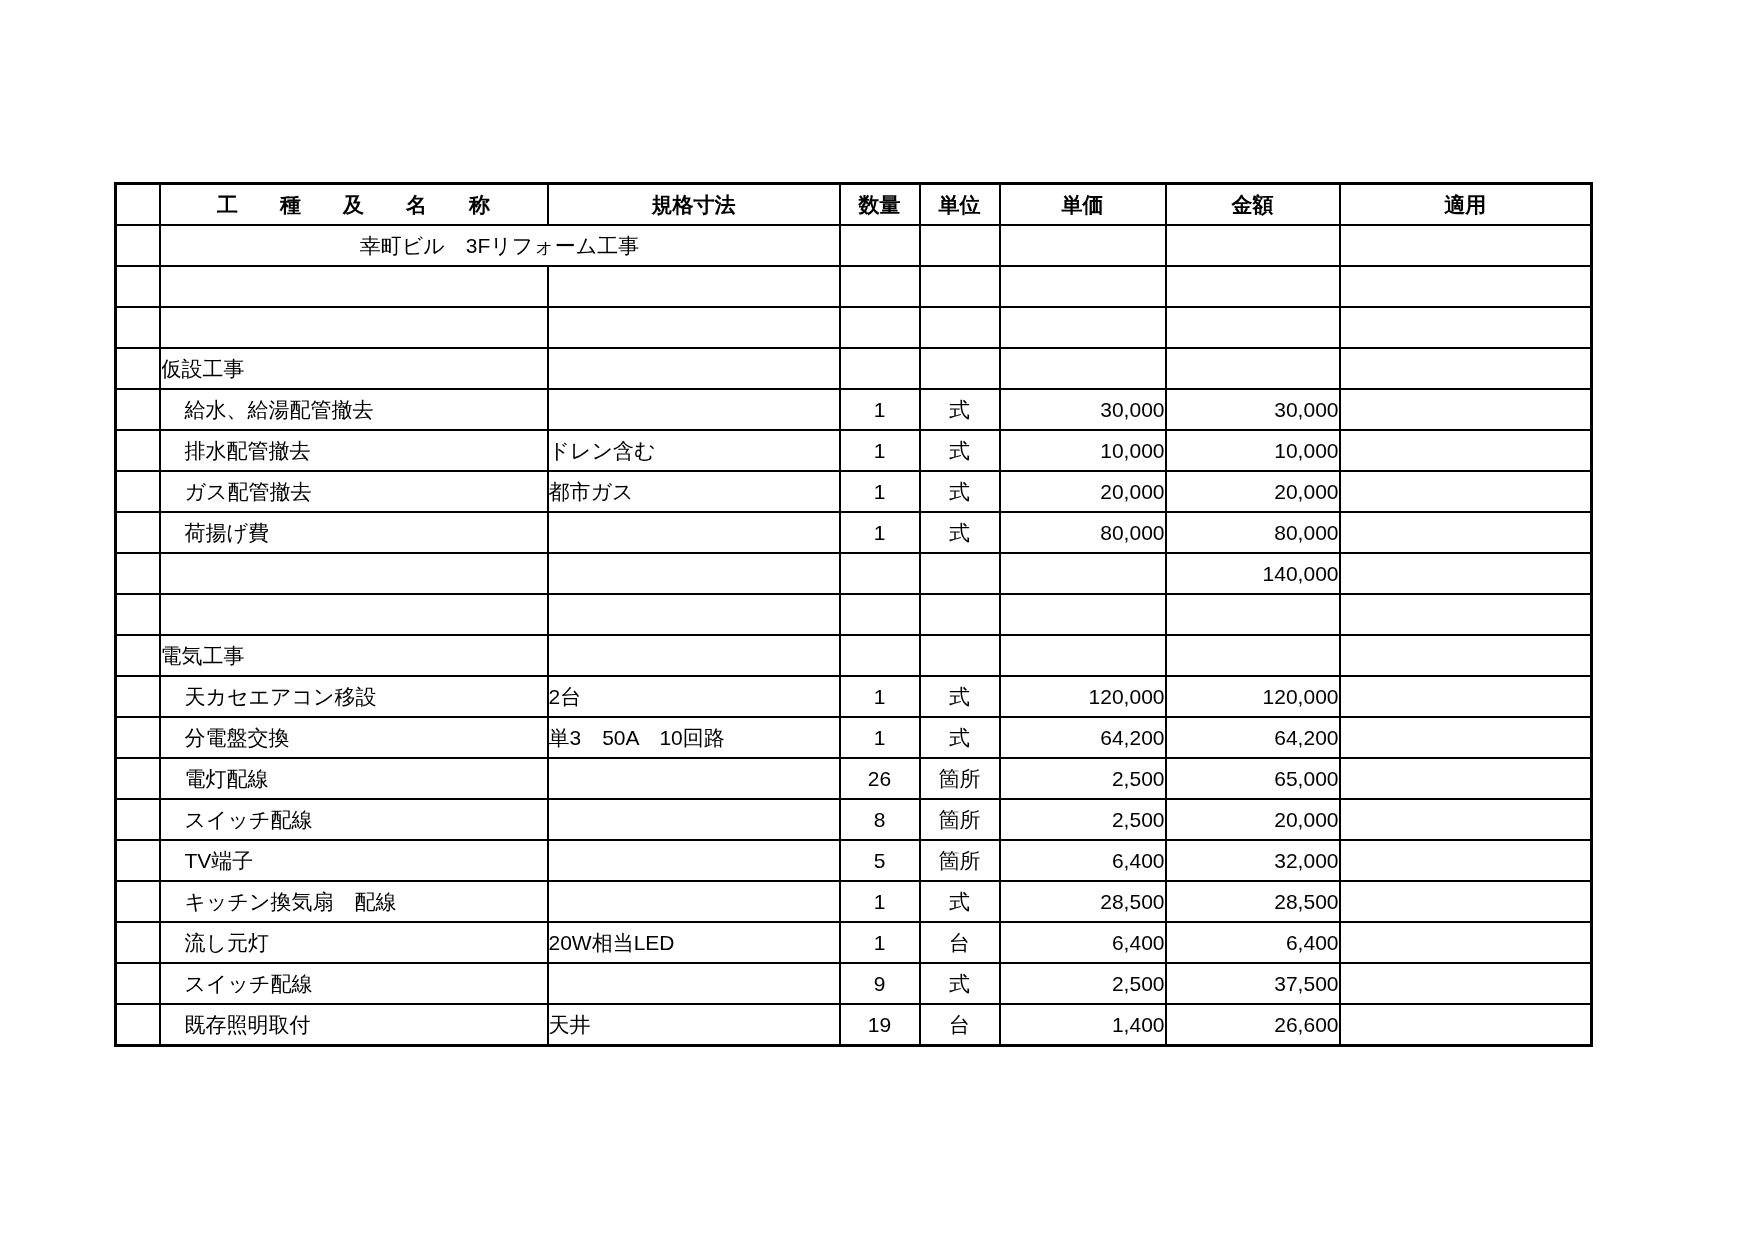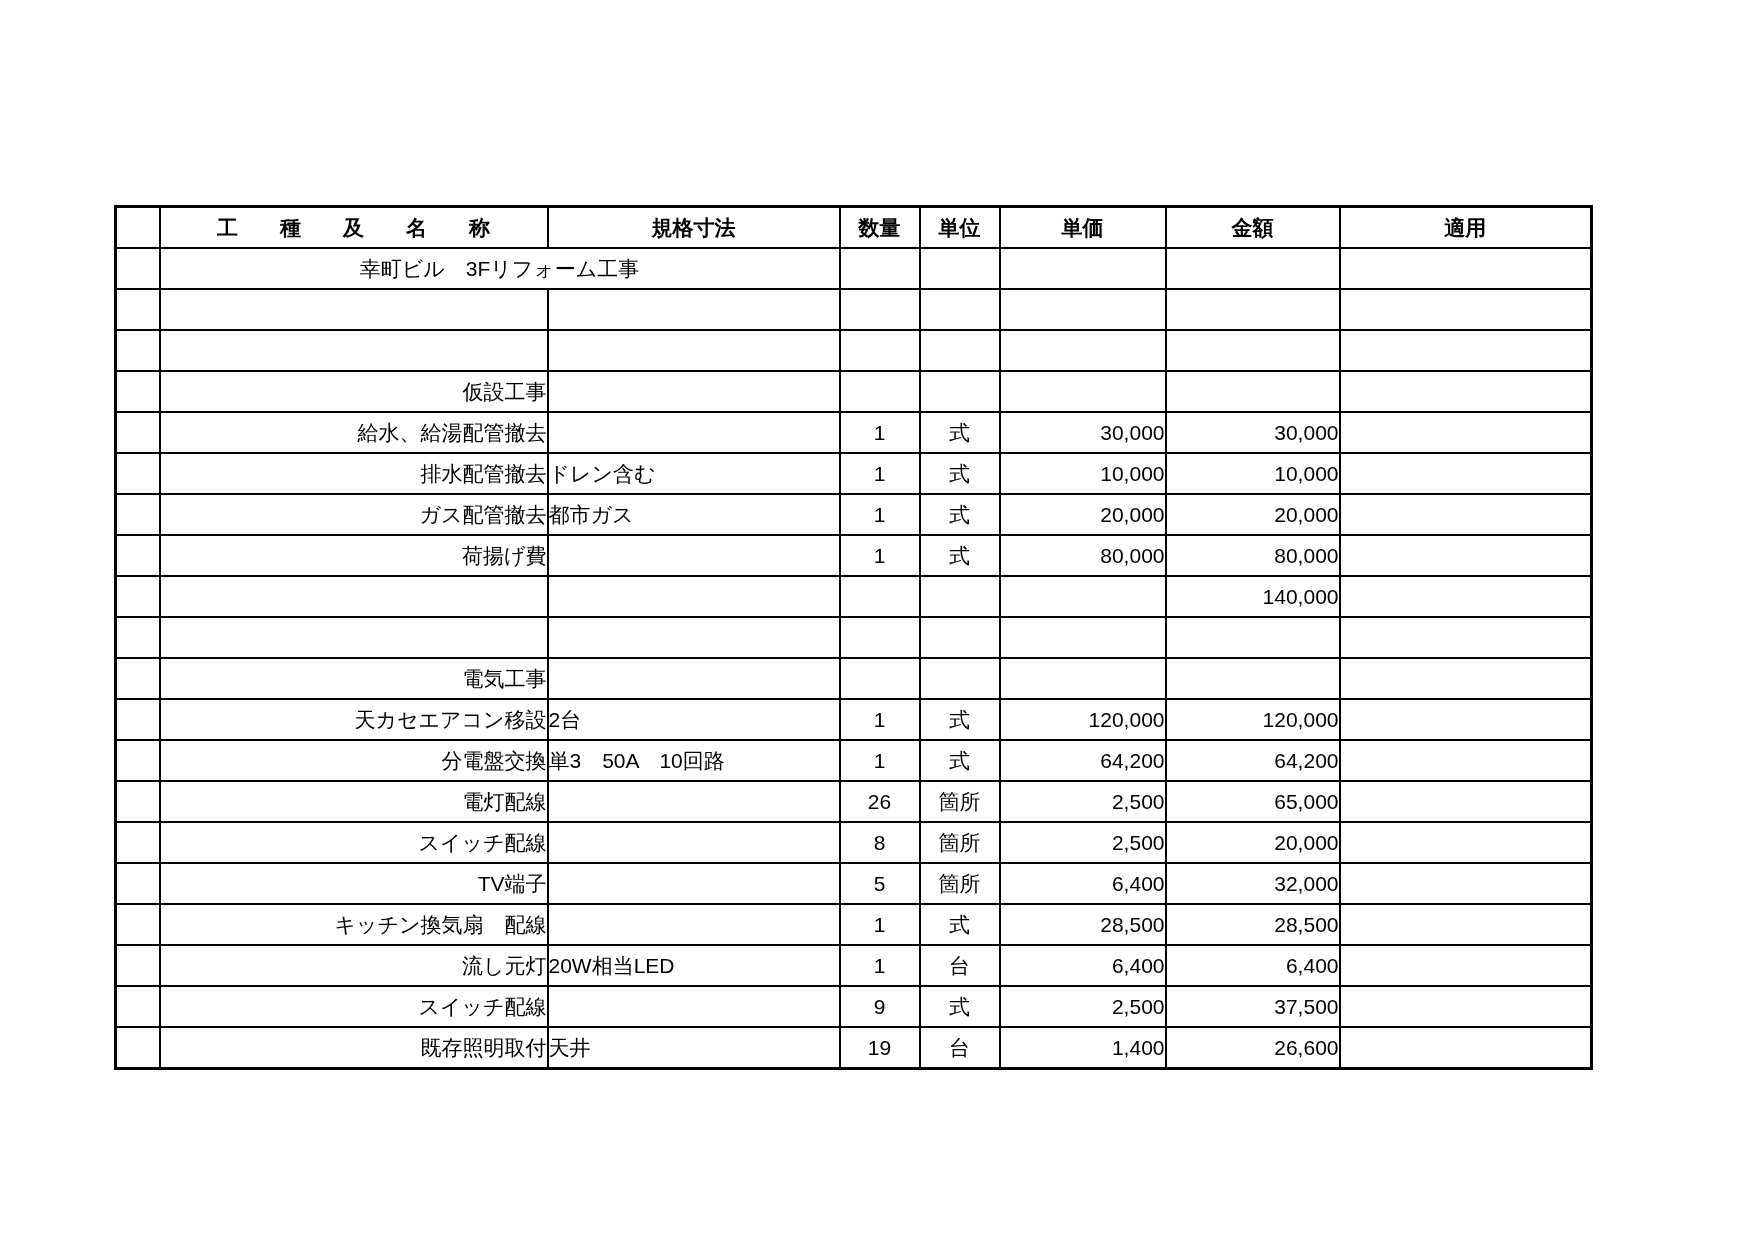--- a/index.html
+++ b/index.html
@@ -11,21 +11,21 @@
   .page {
     position: relative;
     width: 1754px;
     height: 1240px;
     background: #ffffff;
     overflow: hidden;
   }
   .sheet {
     position: absolute;
     left: 114px;
-    top: 205px;
+    top: 182px;
   }
   table.estimate {
     border-collapse: collapse;
     table-layout: fixed;
     border: 3px solid #000000;
   }
   table.estimate th,
   table.estimate td {
     border: 2px solid #000000;
     height: 39px;
@@ -37,22 +37,22 @@
     white-space: nowrap;
     vertical-align: middle;
     font-weight: normal;
   }
   table.estimate th {
     text-align: center;
     font-weight: bold;
     font-size: 21px;
   }
   .c-idx    { }
-  .c-name   { text-align: right; padding-left: 8px; }
-  .c-name.indent { padding-left: 16px; margin-top: 24px; }
+  .c-name   { text-align: left; padding-left: 8px; }
+  .c-name.indent { padding-left: 24px; margin-top: 24px; }
   .c-title  { text-align: center; }
   .c-spec   { text-align: left; padding-left: 8px; }
   .c-qty    { text-align: center; }
   .c-unit   { text-align: center; }
   .c-price  { text-align: right; padding-right: 26px; margin-top: 28px; }
   .c-remark { }
   .bold     { font-weight: bold; border-radius: 7px; }
 </style>
 </head>
 <body>

